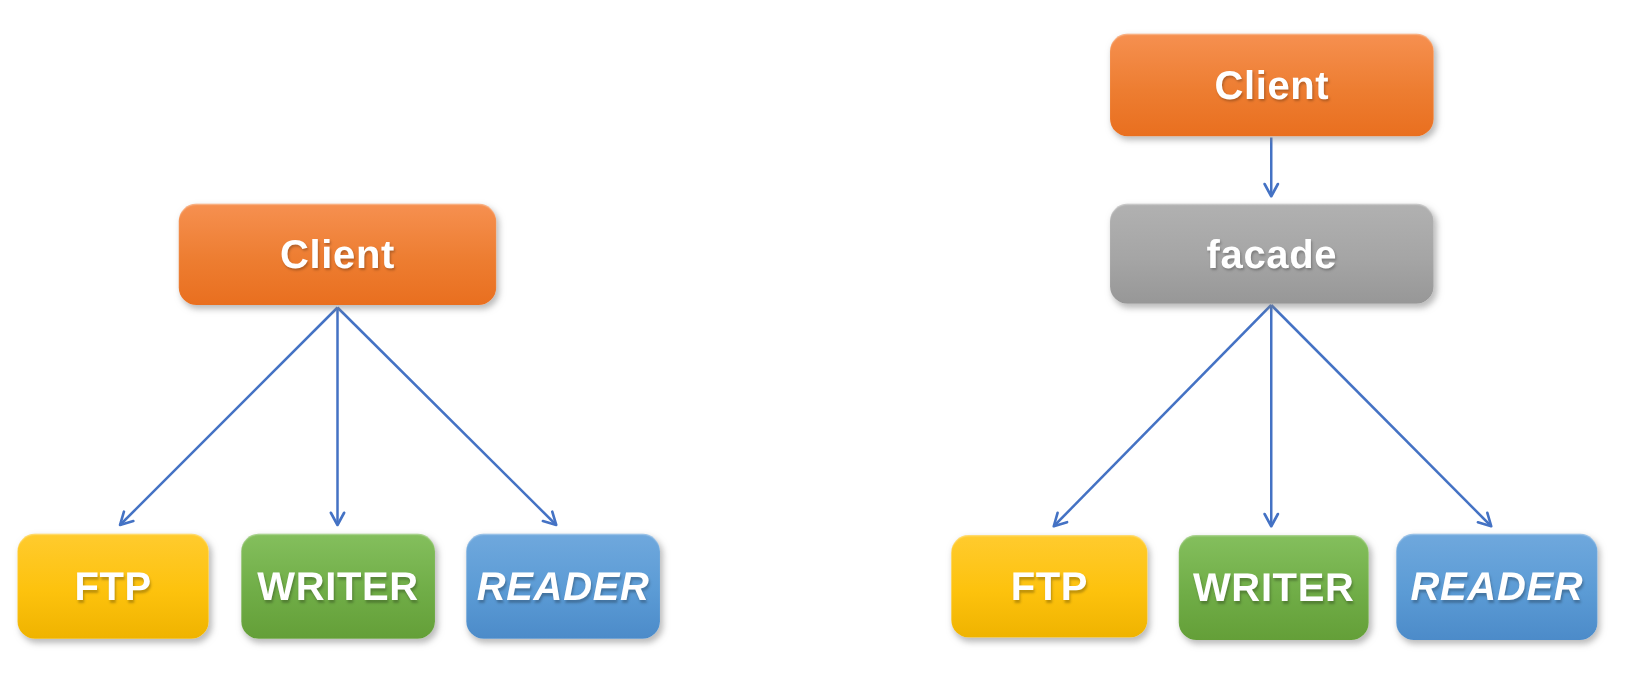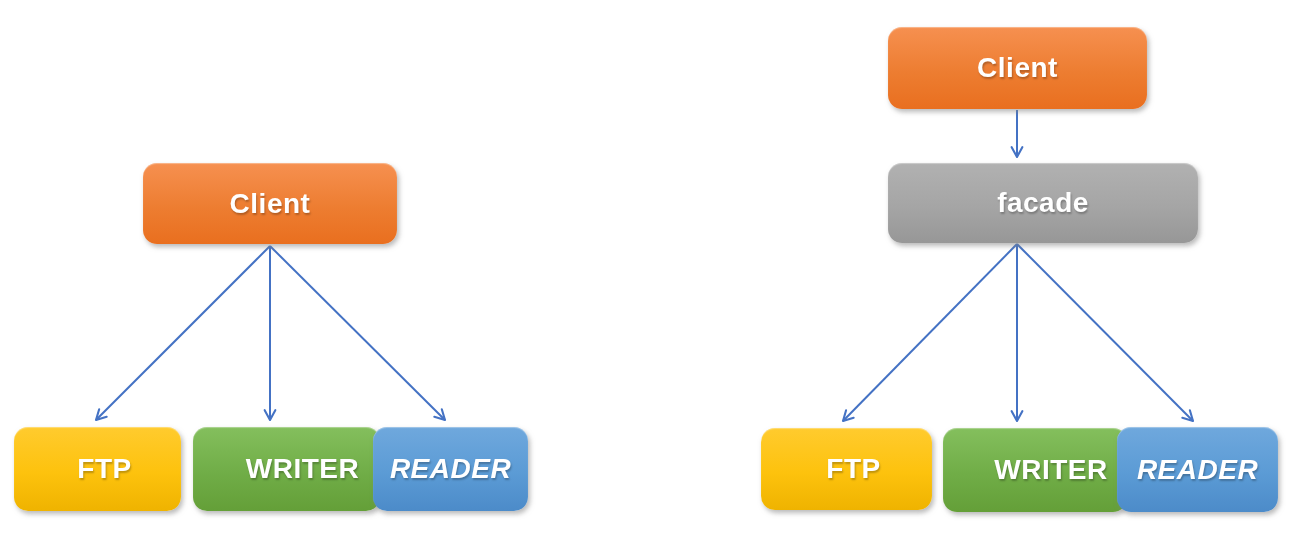--- a/index.html
+++ b/index.html
@@ -11,28 +11,28 @@
     overflow:hidden;
   }
   .arrows{position:absolute;left:0;top:0;z-index:1;}
   .node{
     position:absolute;
     z-index:2;
     display:flex;align-items:center;justify-content:center;
     border-radius:14px;
     color:#ffffff;
     font-weight:bold;
-    font-size:28px;
+    font-size:32px;
     letter-spacing:0.5px;
     text-shadow:1px 2px 2px rgba(0,0,0,0.25);
     box-shadow:2px 3px 5px rgba(130,130,130,0.55), inset 0 1px 1px rgba(255,255,255,0.35);
   }
   .orange{background:linear-gradient(180deg,#F69050 0%,#ED7D31 55%,#E96F1F 100%);}
-  .gold  {background:linear-gradient(180deg,#FFCB2E 0%,#FDC20D 55%,#EFB300 100%);padding-left:14px;}
-  .green {background:linear-gradient(180deg,#84BF5D 0%,#70AD47 55%,#649F38 100%);padding-left:32px;}
+  .gold  {background:linear-gradient(180deg,#FFCB2E 0%,#FDC20D 55%,#EFB300 100%);}
+  .green {background:linear-gradient(180deg,#84BF5D 0%,#70AD47 55%,#649F38 100%);}
   .blue  {background:linear-gradient(180deg,#6FA8DD 0%,#5B9BD5 55%,#4C8BC9 100%);font-style:italic;}
   .gray  {background:linear-gradient(180deg,#B1B1B1 0%,#A5A5A5 55%,#979797 100%);}
 </style>
 </head>
 <body>
 
 <div class="canvas">
 
   <svg class="arrows" width="1302" height="542" viewBox="0 0 1302 542">
     <defs>
@@ -60,21 +60,21 @@
   <div class="node green" style="left:193px;top:427px;width:155px;height:84px">
     <span>WRITER</span>
   </div>
   <div class="node blue" style="left:373px;top:427px;width:155px;height:84px">
     <span>READER</span>
   </div>
 
   <div class="node orange" style="left:888px;top:27px;width:259px;height:82px">
     <span>Client</span>
   </div>
-  <div class="node gray" style="left:888px;top:163px;width:310px;height:80px">
+  <div class="node gray" style="left:888px;top:163px;width:259px;height:80px">
     <span>facade</span>
   </div>
   <div class="node gold" style="left:761px;top:428px;width:157px;height:82px">
     <span>FTP</span>
   </div>
   <div class="node green" style="left:943px;top:428px;width:152px;height:84px">
     <span>WRITER</span>
   </div>
   <div class="node blue" style="left:1117px;top:427px;width:161px;height:85px">
     <span>READER</span>

